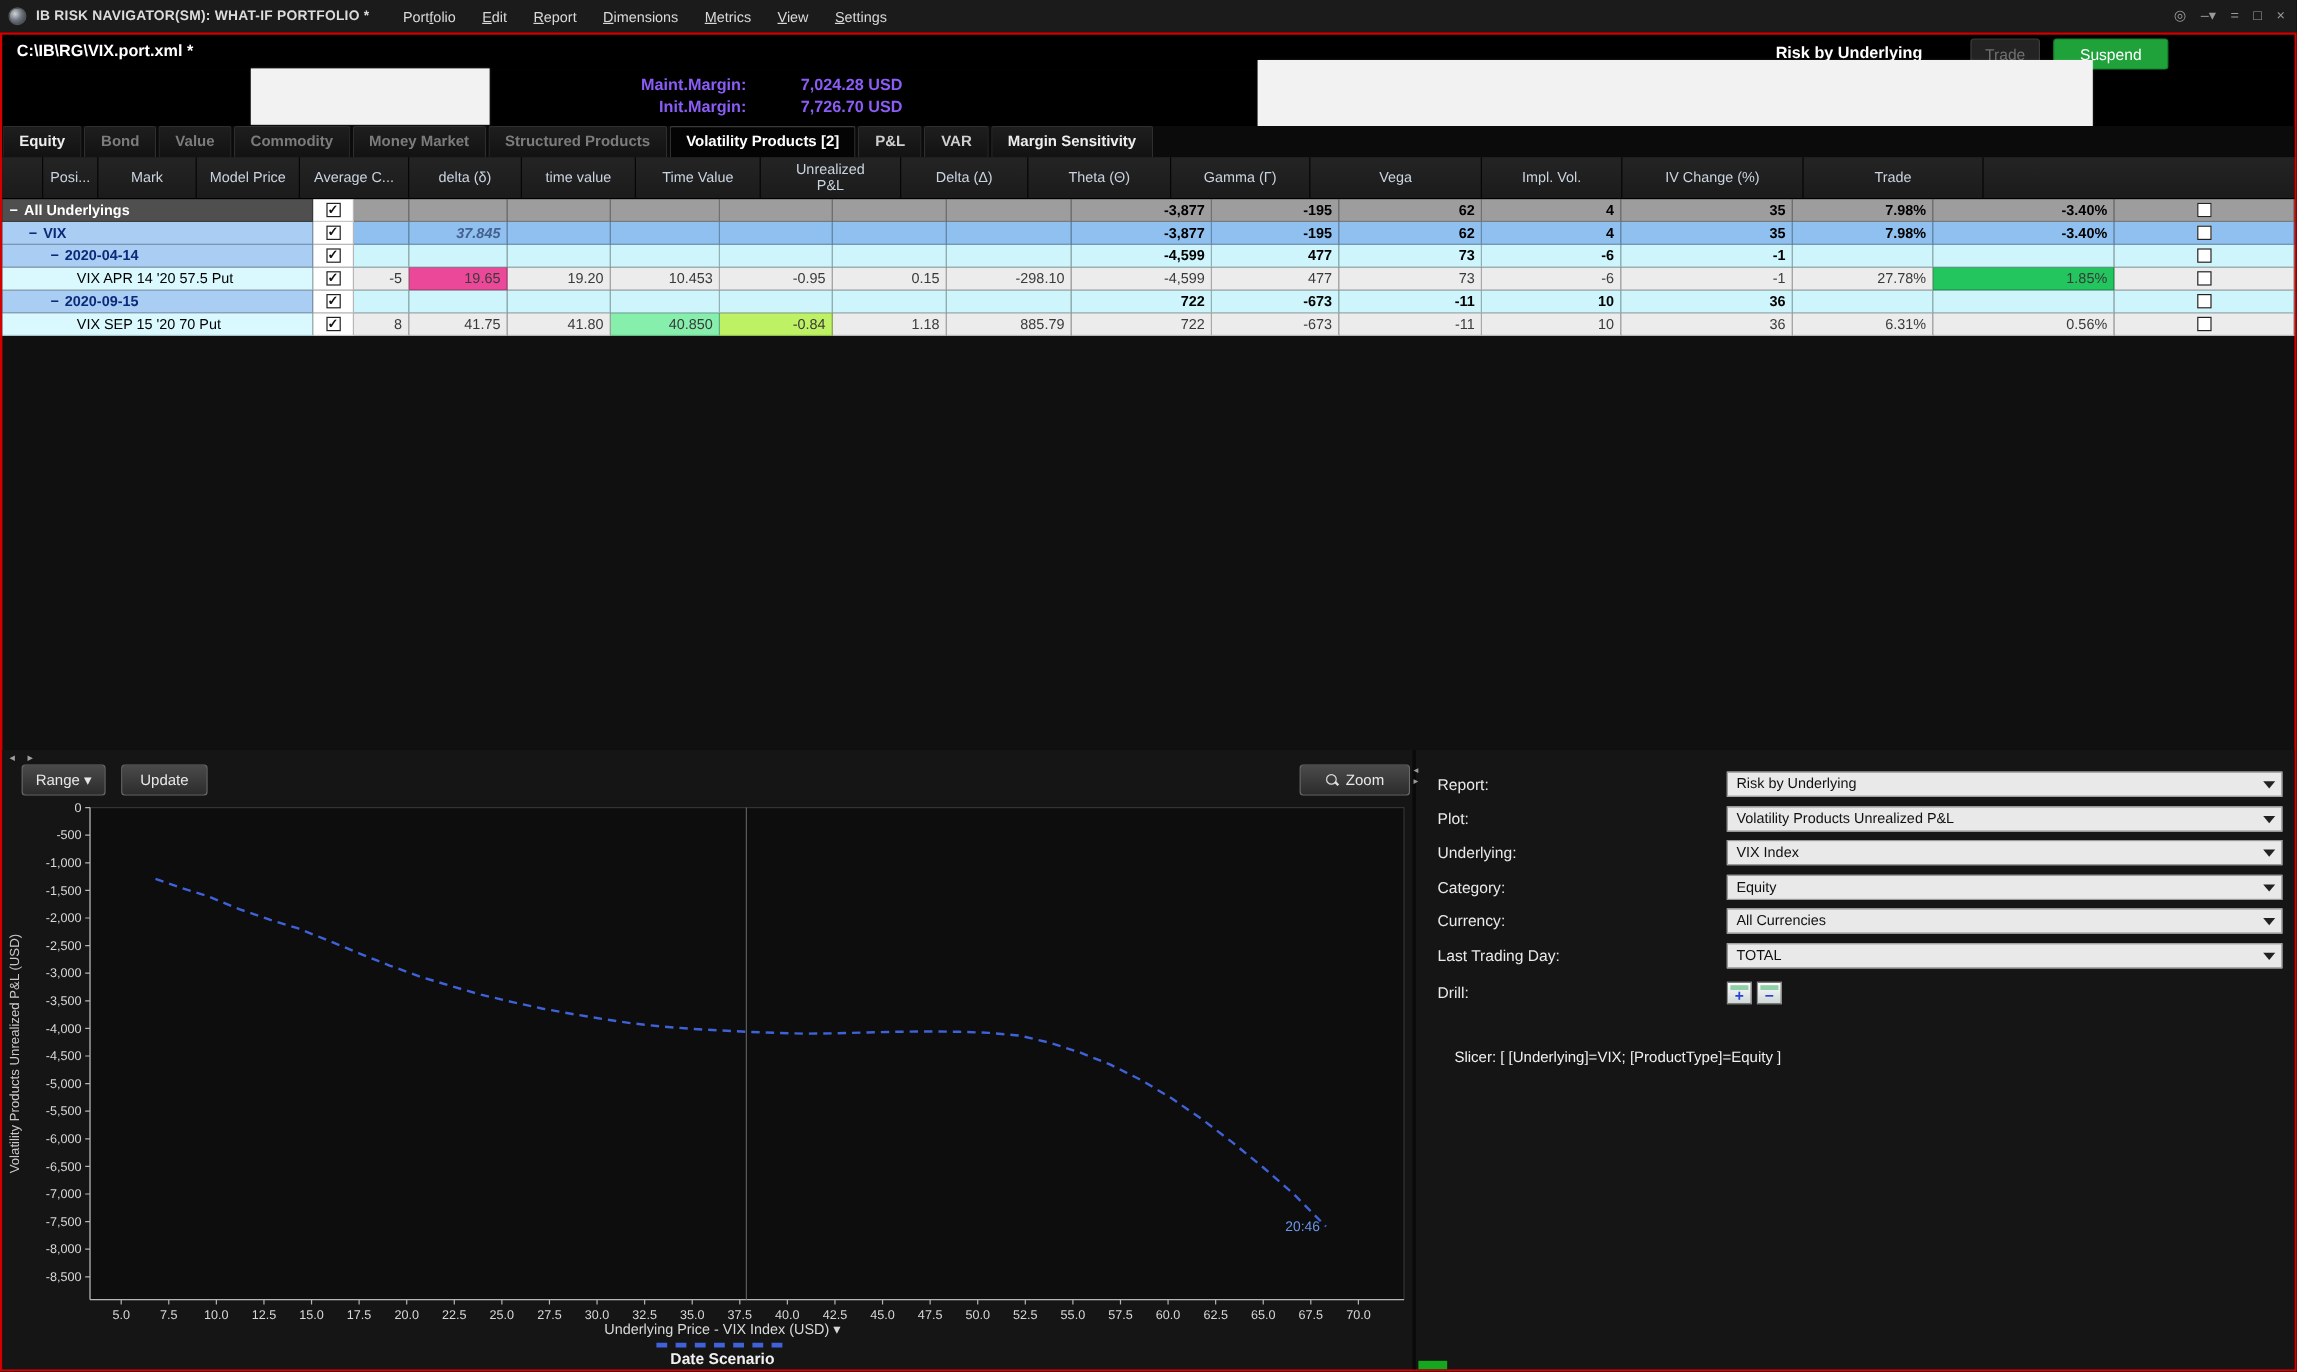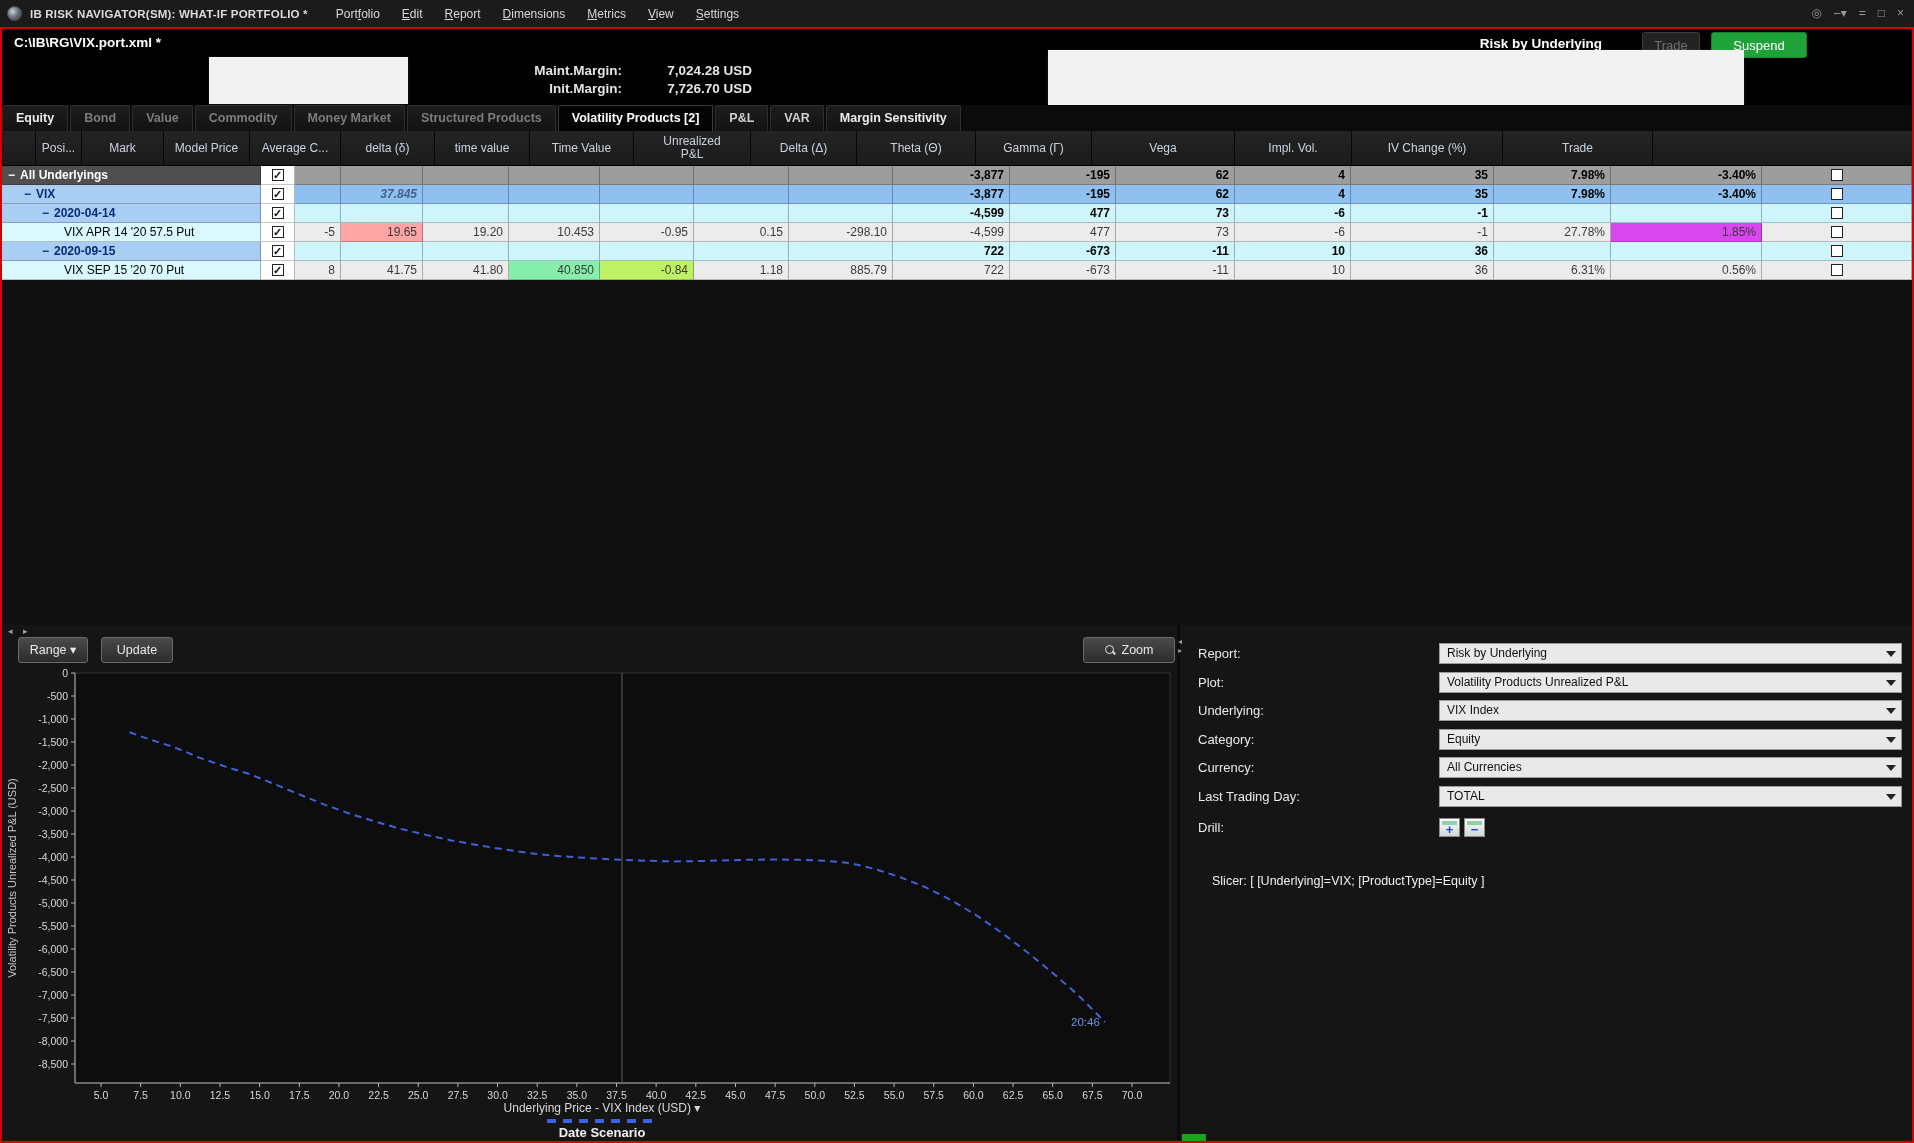--- a/index.html
+++ b/index.html
@@ -21,21 +21,21 @@
   
 
   #titlebar { position:absolute; left:0; top:0; width:1910px; height:30px; background:#000; }
   #file-path { position:absolute; left:12px; top:6px; font-size:13.5px; font-weight:bold; color:#fff; }
   #report-name { position:absolute; right:310px; top:7px; font-size:13.5px; font-weight:bold; color:#fff; }
   .tbar-btn { position:absolute; top:3px; height:26px; border-radius:3px; font-size:13px; text-align:center; line-height:25px; }
   #trade-btn { right:212px; width:58px; background:#232323; border:1px solid #3c3c3c; color:#6f6f6f; }
   #suspend-btn { right:105px; width:96px; background:#1fa23a; border:1px solid #17822d; color:#fff; }
 
   #marginbar { position:absolute; left:0; top:30px; width:1910px; height:72px; background:#000; }
-  .margin-row { position:absolute; left:500px; width:360px; display:flex; font-size:13.5px; color:#e5e5e5; font-weight:bold; }
+  .margin-row { position:absolute; left:500px; width:360px; display:flex; font-size:13.5px; color:#8b5cf6; font-weight:bold; }
   .margin-label { width:120px; text-align:right; }
   .margin-value { width:130px; text-align:right; }
   #maint-row { top:4px; } #init-row { top:22px; }
 
   .redact { position:absolute; background:#f2f2f2; box-shadow:0 0 2px rgba(255,255,255,.15); }
 
   
   #tabs { position:absolute; left:0; top:76px; width:1910px; height:26px; background:#0b0b0b; display:flex; }
   .tab { height:26px; line-height:25px; text-align:center; font-size:12.5px; font-weight:bold;
          background:linear-gradient(#1e1e1e,#121212); border:1px solid #2e2e2e; border-bottom:none;
@@ -244,33 +244,33 @@
           </div>
         </div>
         <div class="row">
           <div class="cell" style="width: 259px; background: rgb(217, 249, 255); color: rgb(0, 0, 0); padding-left: 62px;">
             <span>VIX APR 14 '20 57.5 Put</span>
           </div>
           <div class="cell cb" style="width: 34px;">
             <span class="checkbox">✓</span>
           </div>
           <div class="cell num" style="width: 46px; background: rgb(236, 236, 236); color: rgb(58, 58, 58);">-5</div>
-          <div class="cell num" style="width: 82px; background: #fca5a5; color: rgb(58, 58, 58);">19.65</div>
+          <div class="cell num" style="width: 82px; background: #ec4899; color: rgb(58, 58, 58);">19.65</div>
           <div class="cell num" style="width: 86px; background: rgb(236, 236, 236); color: rgb(58, 58, 58);">19.20</div>
           <div class="cell num" style="width: 91px; background: rgb(236, 236, 236); color: rgb(58, 58, 58);">10.453</div>
           <div class="cell num" style="width: 94px; background: rgb(236, 236, 236); color: rgb(58, 58, 58);">-0.95</div>
           <div class="cell num" style="width: 95px; background: rgb(236, 236, 236); color: rgb(58, 58, 58);">0.15</div>
           <div class="cell num" style="width: 104px; background: rgb(236, 236, 236); color: rgb(58, 58, 58);">-298.10</div>
           <div class="cell num" style="width: 117px; background: rgb(236, 236, 236); color: rgb(58, 58, 58);">-4,599</div>
           <div class="cell num" style="width: 106px; background: rgb(236, 236, 236); color: rgb(58, 58, 58);">477</div>
           <div class="cell num" style="width: 119px; background: rgb(236, 236, 236); color: rgb(58, 58, 58);">73</div>
           <div class="cell num" style="width: 116px; background: rgb(236, 236, 236); color: rgb(58, 58, 58);">-6</div>
           <div class="cell num" style="width: 143px; background: rgb(236, 236, 236); color: rgb(58, 58, 58);">-1</div>
           <div class="cell num" style="width: 117px; background: rgb(236, 236, 236); color: rgb(58, 58, 58);">27.78%</div>
-          <div class="cell num" style="width: 151px; background: #d946ef; color: rgb(58, 58, 58);">1.85%</div>
+          <div class="cell num" style="width: 151px; background: #22c55e; color: rgb(58, 58, 58);">1.85%</div>
           <div class="cell" style="width: 150px; background: rgb(236, 236, 236); justify-content: center;">
             <span class="checkbox"></span>
           </div>
         </div>
         <div class="row">
           <div class="cell" style="width: 259px; background: rgb(169, 205, 243); color: rgb(11, 42, 122); padding-left: 40px; font-weight: bold;">
             <span class="expand">−</span>
             <span>2020-09-15</span>
           </div>
           <div class="cell cb" style="width: 34px;">

